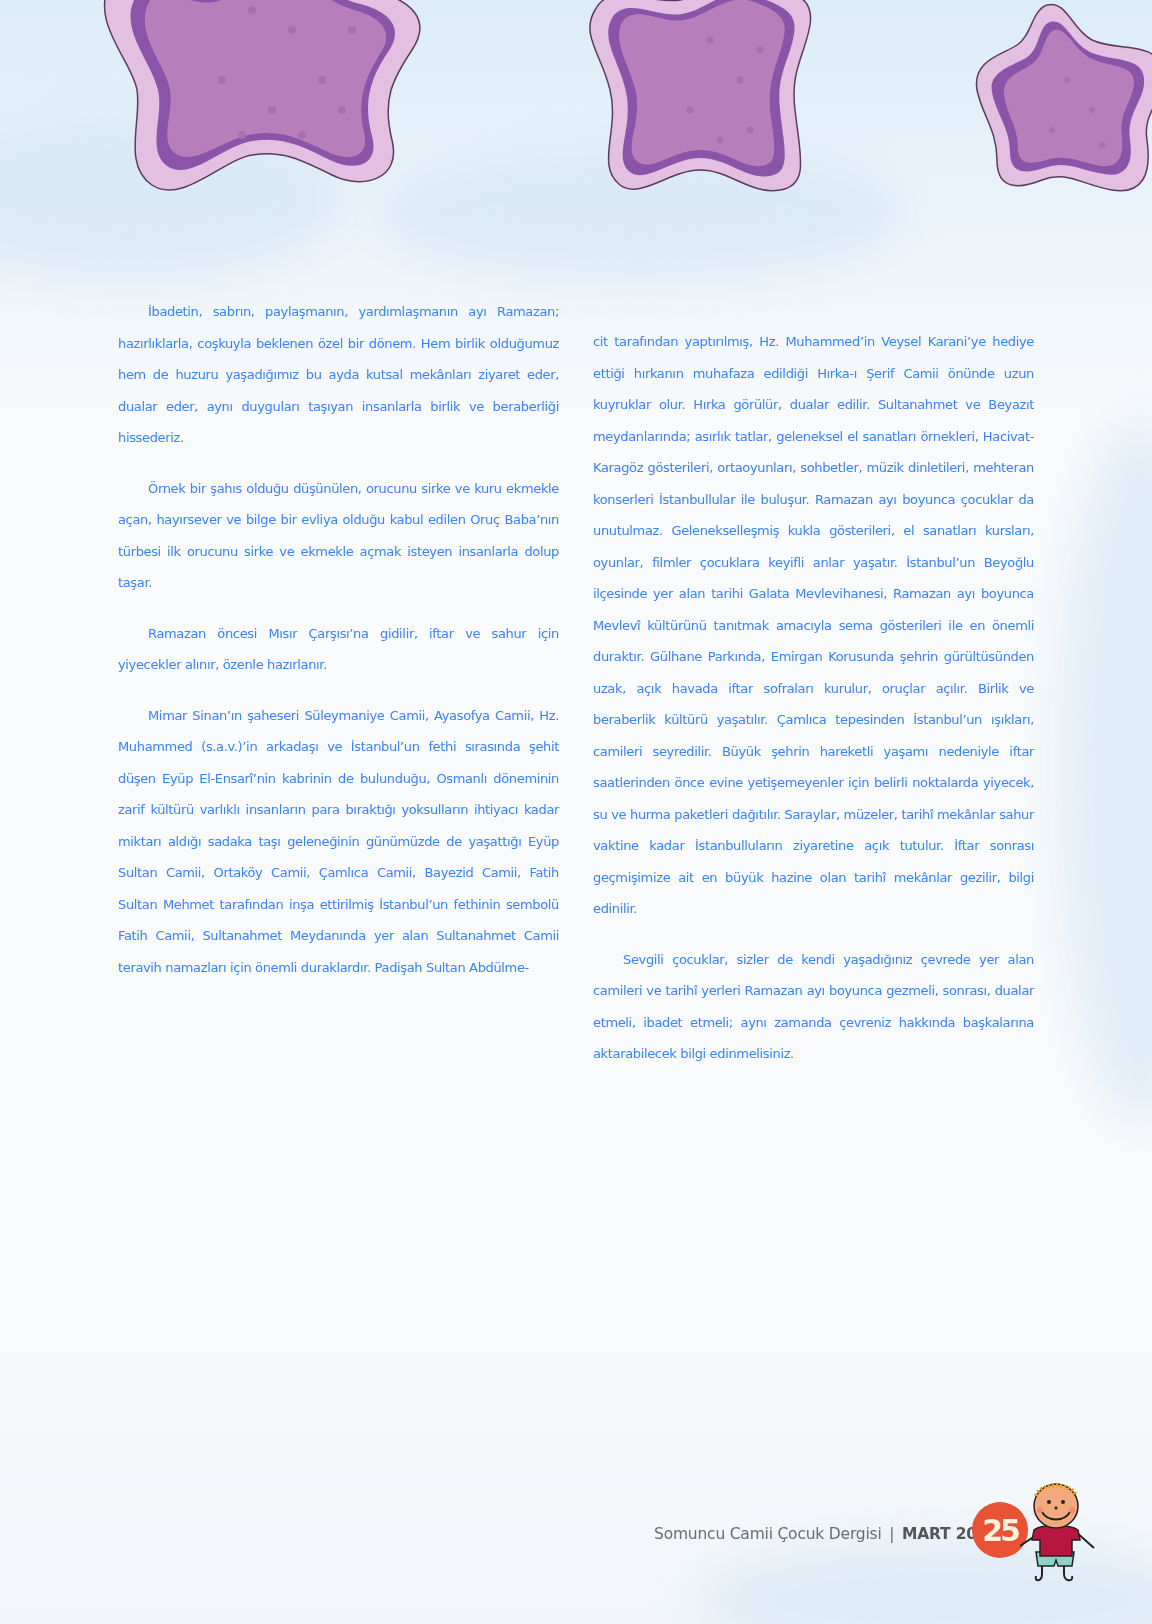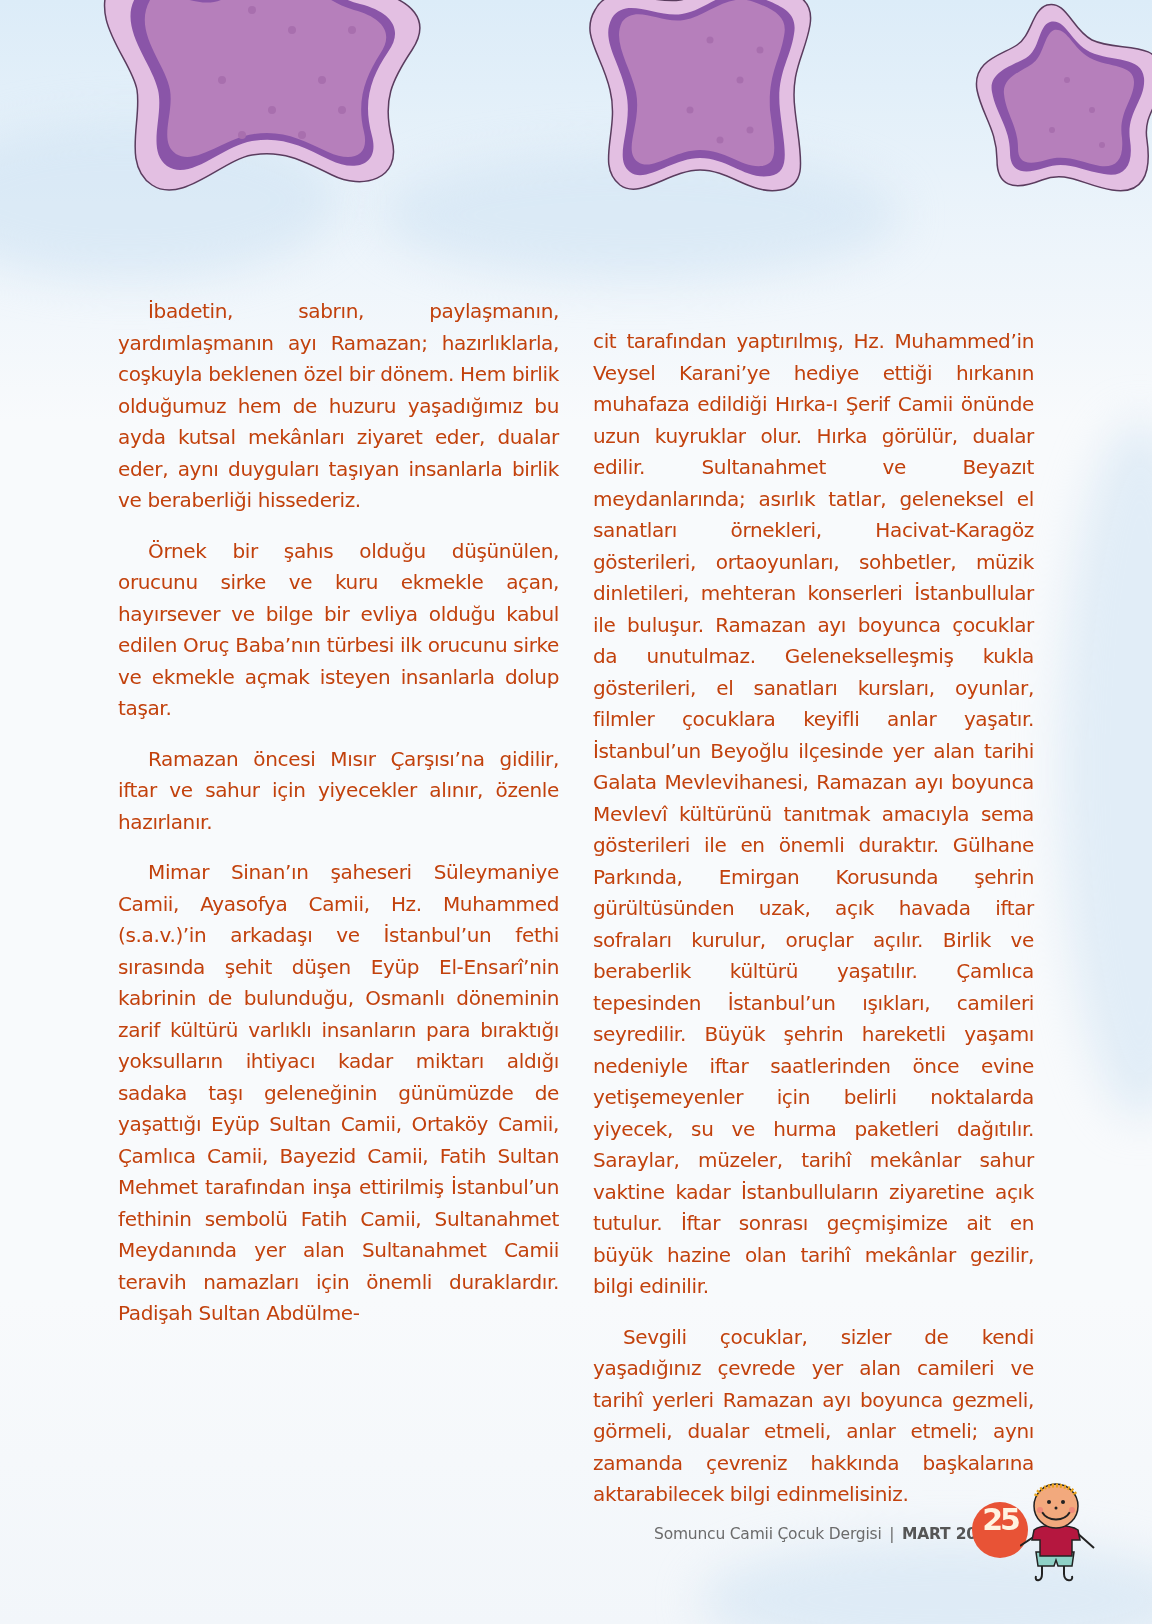--- a/index.html
+++ b/index.html
@@ -5,32 +5,32 @@
   html, body { margin: 0; padding: 0; }
   body {
     width: 1152px; height: 1624px; position: relative; overflow: hidden;
     background: linear-gradient(180deg, #dcecf8 0%, #eef5fb 16%, #f8fafc 26%, #f8fafc 80%, #f2f6fa 100%);
     font-family: "DejaVu Sans", sans-serif;
   }
   .cloud { position: absolute; border-radius: 50%; background: rgba(205, 226, 243, 0.55); filter: blur(22px); }
   .star { position: absolute; }
   .col {
     position: absolute; top: 296px; width: 441px;
-    font-family: "DejaVu Sans", sans-serif; font-size: 20px; line-height: 31.5px;
-    color: #c2410c; text-align: justify; letter-spacing: -0.35px;
+    font-family: "DejaVu Sans", sans-serif; font-size: 13px; line-height: 31.5px;
+    color: #3b82f6; text-align: justify; letter-spacing: -0.35px;
     hyphens: manual;
   }
   .col p { margin: 0 0 19px 0; text-indent: 30px; }
   .col p.cont { text-indent: 0; }
   .col-left { left: 118px; }
   .col-right { left: 593px; width: 441px; margin-top: 30px; }
   .footer { position: absolute; top: 1525px; left: 654px; font-size: 15.5px; color: #6b6b6b; font-family: "DejaVu Sans", sans-serif; letter-spacing: -0.2px; }
   .footer .sep { margin: 0 3px; }
   .footer .issue { color: #555; font-weight: bold; }
-  .page-badge { position: absolute; left: 972px; top: 1502px; width: 56px; height: 56px; border-radius: 50%; background: #e85336; display: flex; align-items: flex-start; justify-content: center; }
+  .page-badge { position: absolute; left: 972px; top: 1502px; width: 56px; height: 56px; border-radius: 50%; background: #e85336; display: flex; align-items: center; justify-content: center; }
   .page-badge span { color: #fff3e0; font-weight: bold; font-size: 30px; font-family: "DejaVu Sans", sans-serif; letter-spacing: -3px; }
   .kid { position: absolute; left: 1020px; top: 1478px; }
 </style>
 </head>
 <body>
 
 <div class="cloud" style="left:-80px;top:120px;width:420px;height:160px;"></div>
 <div class="cloud" style="left:380px;top:150px;width:520px;height:130px;"></div>
 <div class="cloud" style="left:1060px;top:420px;width:160px;height:700px;"></div>
 <div class="cloud" style="left:700px;top:1540px;width:500px;height:120px;"></div>
@@ -80,21 +80,21 @@
 
 <div class="col col-left">
   <p>İbadetin, sabrın, paylaşmanın, yardımlaşmanın ayı Ramazan; hazırlıklarla, coşkuyla beklenen özel bir dönem. Hem birlik olduğumuz hem de huzuru yaşadığımız bu ayda kutsal mekânları ziyaret eder, dualar eder, aynı duyguları taşıyan insanlarla birlik ve beraberliği hissederiz.</p>
   <p>Örnek bir şahıs olduğu düşünülen, orucunu sirke ve kuru ekmekle açan, hayırsever ve bilge bir evliya olduğu kabul edilen Oruç Baba’nın türbesi ilk orucunu sirke ve ekmekle açmak isteyen insanlarla dolup taşar.</p>
   <p>Ramazan öncesi Mısır Çarşısı’na gidilir, iftar ve sahur için yiyecekler alınır, özenle hazırlanır.</p>
   <p>Mimar Sinan’ın şaheseri Süleymaniye Camii, Ayasofya Camii, Hz. Muhammed (s.a.v.)’in arkadaşı ve İstanbul’un fethi sırasında şehit düşen Eyüp El-Ensarî’nin kabrinin de bulunduğu, Osmanlı döneminin zarif kültürü varlıklı insanların para bıraktığı yoksulların ihtiyacı kadar miktarı aldığı sadaka taşı geleneğinin günümüzde de yaşattığı Eyüp Sultan Camii, Ortaköy Camii, Çamlıca Camii, Bayezid Camii, Fatih Sultan Mehmet tarafından inşa ettirilmiş İstanbul’un fethinin sembolü Fatih Camii, Sultanahmet Meydanında yer alan Sultanahmet Camii teravih namazları için önemli duraklardır. Padişah Sultan Abdülme-</p>
 </div>
 
 <div class="col col-right">
   <p class="cont">cit tarafından yaptırılmış, Hz. Muhammed’in Veysel Karani’ye hediye ettiği hırkanın muhafaza edildiği Hırka-ı Şerif Camii önünde uzun kuyruklar olur. Hırka görülür, dualar edilir. Sultanahmet ve Beyazıt meydanlarında; asırlık tatlar, geleneksel el sanatları örnekleri, Hacivat-Karagöz gösterileri, ortaoyunları, sohbetler, müzik dinletileri, mehteran konserleri İstanbullular ile buluşur. Ramazan ayı boyunca çocuklar da unutulmaz. Gelenekselleşmiş kukla gösterileri, el sanatları kursları, oyunlar, filmler çocuklara keyifli anlar yaşatır. İstanbul’un Beyoğlu ilçesinde yer alan tarihi Galata Mevlevihanesi, Ramazan ayı boyunca Mevlevî kültürünü tanıtmak amacıyla sema gösterileri ile en önemli duraktır. Gülhane Parkında, Emirgan Korusunda şehrin gürültüsünden uzak, açık havada iftar sofraları kurulur, oruçlar açılır. Birlik ve beraberlik kültürü yaşatılır. Çamlıca tepesinden İstanbul’un ışıkları, camileri seyredilir. Büyük şehrin hareketli yaşamı nedeniyle iftar saatlerinden önce evine yetişemeyenler için belirli noktalarda yiyecek, su ve hurma paketleri dağıtılır. Saraylar, müzeler, tarihî mekânlar sahur vaktine kadar İstanbulluların ziyaretine açık tutulur. İftar sonrası geçmişimize ait en büyük hazine olan tarihî mekânlar gezilir, bilgi edinilir.</p>
-  <p>Sevgili çocuklar, sizler de kendi yaşadığınız çevrede yer alan camileri ve tarihî yerleri Ramazan ayı boyunca gezmeli, görmeli, dualar etmeli, anlar etmeli; aynı zamanda çevreniz hakkında başkalarına aktarabilecek bilgi edinmelisiniz.</p>
+  <p>Sevgili çocuklar, sizler de kendi yaşadığınız çevrede yer alan camileri ve tarihî yerleri Ramazan ayı boyunca gezmeli, sonrası, dualar etmeli, ibadet etmeli; aynı zamanda çevreniz hakkında başkalarına aktarabilecek bilgi edinmelisiniz.</p>
 </div>
 
 <div class="footer">
   <span>Somuncu Camii Çocuk Dergisi</span>
   <span class="sep">|</span>
   <span class="issue">MART 2025</span>
 </div>
 
 <div class="page-badge">
   <span>25</span>

